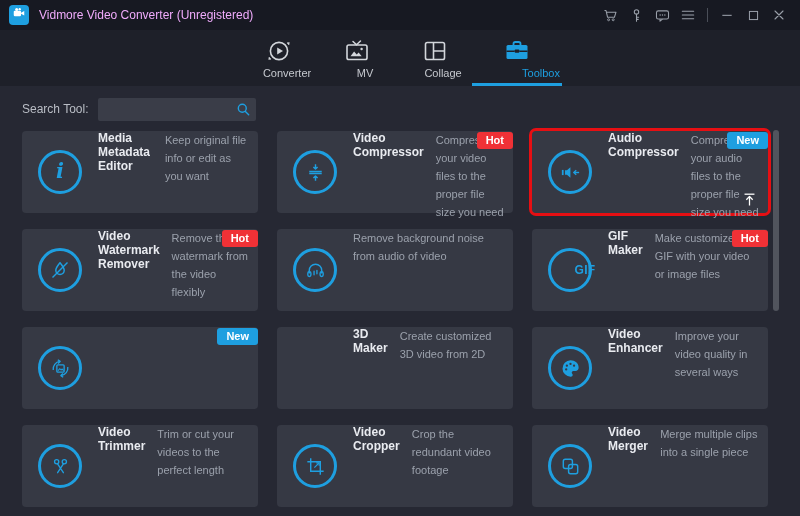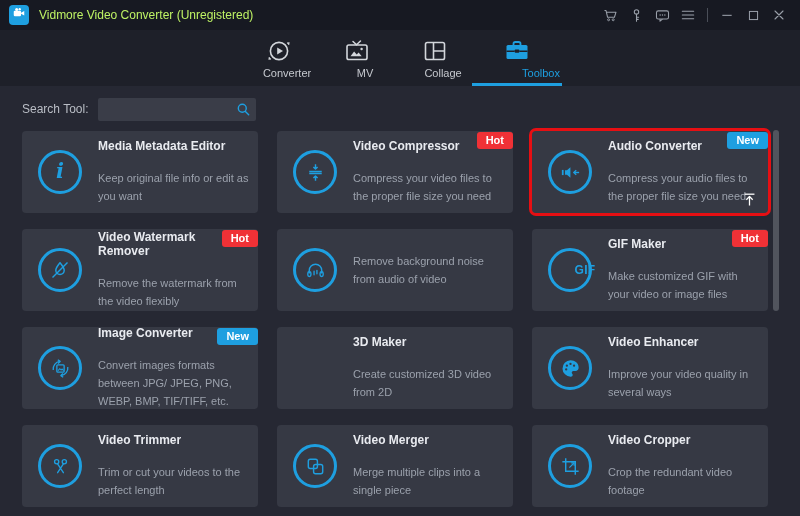--- a/index.html
+++ b/index.html
@@ -11,21 +11,21 @@
   body{
     width:800px;height:516px;position:relative;overflow:hidden;
     background:var(--bg);font-family:"Liberation Sans",sans-serif;
     -webkit-font-smoothing:antialiased;
   }
   
   .titlebar{position:absolute;top:0;left:0;right:0;height:30px;background:var(--titlebar);
     display:flex;align-items:center;}
   .app-icon{width:20px;height:20px;margin-left:9px;border-radius:4px;background:var(--accent);
     display:flex;align-items:center;justify-content:center;flex:0 0 auto;}
-  .app-title{margin-left:10px;font-size:12px;color:#bef264;}
+  .app-title{margin-left:10px;font-size:12px;color:#f0abfc;}
   .titlebar-right{margin-left:auto;display:flex;align-items:center;padding-right:8px;}
   .tb-btn{width:26px;height:26px;display:flex;align-items:center;justify-content:center;
     color:#9aa0aa;cursor:pointer;}
   .tb-divider{width:1px;height:14px;background:#4a4e58;margin:0 6px;}
   
   .tabbar{position:absolute;top:30px;left:0;right:0;height:56px;background:var(--tabbar);
     display:flex;justify-content:center;}
   .tab{min-width:78px;display:flex;flex-direction:column;align-items:center;
     padding-top:7px;position:relative;color:#d3d6db;cursor:pointer;}
   .tab-icon{height:27px;display:flex;align-items:center;justify-content:center;}
@@ -45,21 +45,21 @@
   
   .grid{position:absolute;left:22px;top:131px;display:grid;
     grid-template-columns:repeat(3,236px);grid-auto-rows:82px;gap:16px 19px;}
   .card{position:relative;background:var(--card);border-radius:4px;cursor:pointer;}
   .card.highlighted{box-shadow:0 0 0 3px var(--hl);}
   .circle{position:absolute;left:16px;top:19px;width:44px;height:44px;border:3px solid var(--accent);
     border-radius:50%;color:var(--accent);display:flex;align-items:center;justify-content:center;}
   .glyph-i{font-family:"DejaVu Serif",serif;font-style:italic;font-weight:bold;font-size:21px;line-height:1;margin-top:-3px;}
   .glyph-txt{font-size:12px;font-weight:bold;letter-spacing:.3px;padding-left:30px;}
   .card-text{position:absolute;left:76px;right:8px;top:0;height:100%;
-    display:flex;flex-direction:column;justify-content:center;gap:12px;}
+    display:flex;flex-direction:row;justify-content:center;gap:12px;}
   .card-title{font-size:12px;font-weight:bold;color:var(--text);margin:0 0 4px 0;}
   .card-desc{font-size:11px;line-height:18px;color:var(--muted);margin:0;max-width:156px;}
   .badge{position:absolute;top:1px;right:0;padding:2px 9px 3px;border-radius:3px;
     font-size:11px;font-weight:bold;color:#fff;}
   .corner-arrow{position:absolute;right:10px;bottom:5px;color:#fff;width:17px;height:17px;}
   
   .scrollbar-thumb{position:absolute;right:21px;top:130px;width:6px;height:181px;
     background:#51545d;border-radius:3px;cursor:pointer;}
 </style>
 </head>
@@ -206,21 +206,21 @@
     <div class="card highlighted" style="box-shadow: rgb(230, 15, 19) 0px 0px 0px 3px;">
       <div class="circle">
         <svg viewBox="0 0 24 24" width="23" height="23">
           <rect x="3" y="9.3" width="1.8" height="5.4" fill="currentColor"></rect>
           <path d="M6.3 9.7h2l3.6-3.3v11.2l-3.6-3.3h-2z" fill="currentColor"></path>
           <path d="M21 12h-5" stroke="currentColor" stroke-width="1.5" fill="none"></path>
           <path d="M18 9.6L15.4 12l2.6 2.4" fill="none" stroke="currentColor" stroke-width="1.5" stroke-linejoin="round"></path>
         </svg>
       </div>
       <div class="card-text">
-        <div class="card-title">Audio Converter</div>
+        <div class="card-title">Audio Compressor</div>
         <div class="card-desc">Compress your audio files to the proper file size you need</div>
       </div>
       <span class="badge" style="background: rgb(30, 159, 224);">New</span>
       <span class="corner-arrow"><svg viewBox="0 0 24 24" width="17" height="17">
           <path d="M5 4.5h14" stroke="currentColor" stroke-width="1.8" fill="none"></path>
           <path d="M12 20.5V8.2" stroke="currentColor" stroke-width="1.8" fill="none"></path>
           <path d="M7.5 12.3L12 7.8l4.5 4.5" fill="none" stroke="currentColor" stroke-width="1.8" stroke-linejoin="round"></path>
         </svg></span>
     </div>
     <div class="card">
@@ -263,24 +263,20 @@
       <div class="circle">
         <svg viewBox="0 0 24 24" width="23" height="23">
           <rect x="8.2" y="8.2" width="7.6" height="7.6" rx="1" fill="none" stroke="currentColor" stroke-width="1.4"></rect>
           <path d="M9.4 14.3l1.9-2.1 1.3 1.4 1-1 1.7 1.7" fill="none" stroke="currentColor" stroke-width="1.1"></path>
           <path d="M4.4 13.6a8 8 0 0 1 6.9-9" fill="none" stroke="currentColor" stroke-width="1.4"></path>
           <path d="M9.2 2.9l2.4 1.7-2.2 2.2" fill="none" stroke="currentColor" stroke-width="1.4" stroke-linejoin="round"></path>
           <path d="M19.6 10.4a8 8 0 0 1-6.9 9" fill="none" stroke="currentColor" stroke-width="1.4"></path>
           <path d="M14.8 21.1l-2.4-1.7 2.2-2.2" fill="none" stroke="currentColor" stroke-width="1.4" stroke-linejoin="round"></path>
         </svg>
       </div>
-      <div class="card-text">
-        <div class="card-title">Image Converter</div>
-        <div class="card-desc">Convert images formats between JPG/ JPEG, PNG, WEBP, BMP, TIF/TIFF, etc.</div>
-      </div>
       <span class="badge" style="background: rgb(30, 159, 224);">New</span>
     </div>
     <div class="card">
       <div class="card-text">
         <div class="card-title">3D Maker</div>
         <div class="card-desc">Create customized 3D video from 2D</div>
       </div>
     </div>
     <div class="card">
       <div class="circle">
@@ -306,38 +302,38 @@
         </svg>
       </div>
       <div class="card-text">
         <div class="card-title">Video Trimmer</div>
         <div class="card-desc">Trim or cut your videos to the perfect length</div>
       </div>
     </div>
     <div class="card">
       <div class="circle">
         <svg viewBox="0 0 24 24" width="23" height="23">
-          <rect x="4.5" y="4.5" width="9.5" height="9.5" rx="2" fill="none" stroke="currentColor" stroke-width="1.5"></rect>
-          <rect x="10" y="10" width="9.5" height="9.5" rx="2" fill="none" stroke="currentColor" stroke-width="1.5"></rect>
-        </svg>
-      </div>
-      <div class="card-text">
-        <div class="card-title">Video Merger</div>
-        <div class="card-desc">Merge multiple clips into a single piece</div>
-      </div>
-    </div>
-    <div class="card">
-      <div class="circle">
-        <svg viewBox="0 0 24 24" width="23" height="23">
           <path d="M7 3.5V17h13.5" fill="none" stroke="currentColor" stroke-width="1.5"></path>
           <path d="M3.5 7H17v13.5" fill="none" stroke="currentColor" stroke-width="1.5"></path>
           <path d="M10.8 13.2l4.6-4.6" stroke="currentColor" stroke-width="1.2" fill="none"></path>
           <path d="M15.8 11.2V8.2H12.8" fill="none" stroke="currentColor" stroke-width="1.2"></path>
         </svg>
       </div>
       <div class="card-text">
         <div class="card-title">Video Cropper</div>
         <div class="card-desc">Crop the redundant video footage</div>
       </div>
     </div>
+    <div class="card">
+      <div class="circle">
+        <svg viewBox="0 0 24 24" width="23" height="23">
+          <rect x="4.5" y="4.5" width="9.5" height="9.5" rx="2" fill="none" stroke="currentColor" stroke-width="1.5"></rect>
+          <rect x="10" y="10" width="9.5" height="9.5" rx="2" fill="none" stroke="currentColor" stroke-width="1.5"></rect>
+        </svg>
+      </div>
+      <div class="card-text">
+        <div class="card-title">Video Merger</div>
+        <div class="card-desc">Merge multiple clips into a single piece</div>
+      </div>
+    </div>
   </div>
 
 <div class="scrollbar-thumb"></div>
 
 </body></html>

